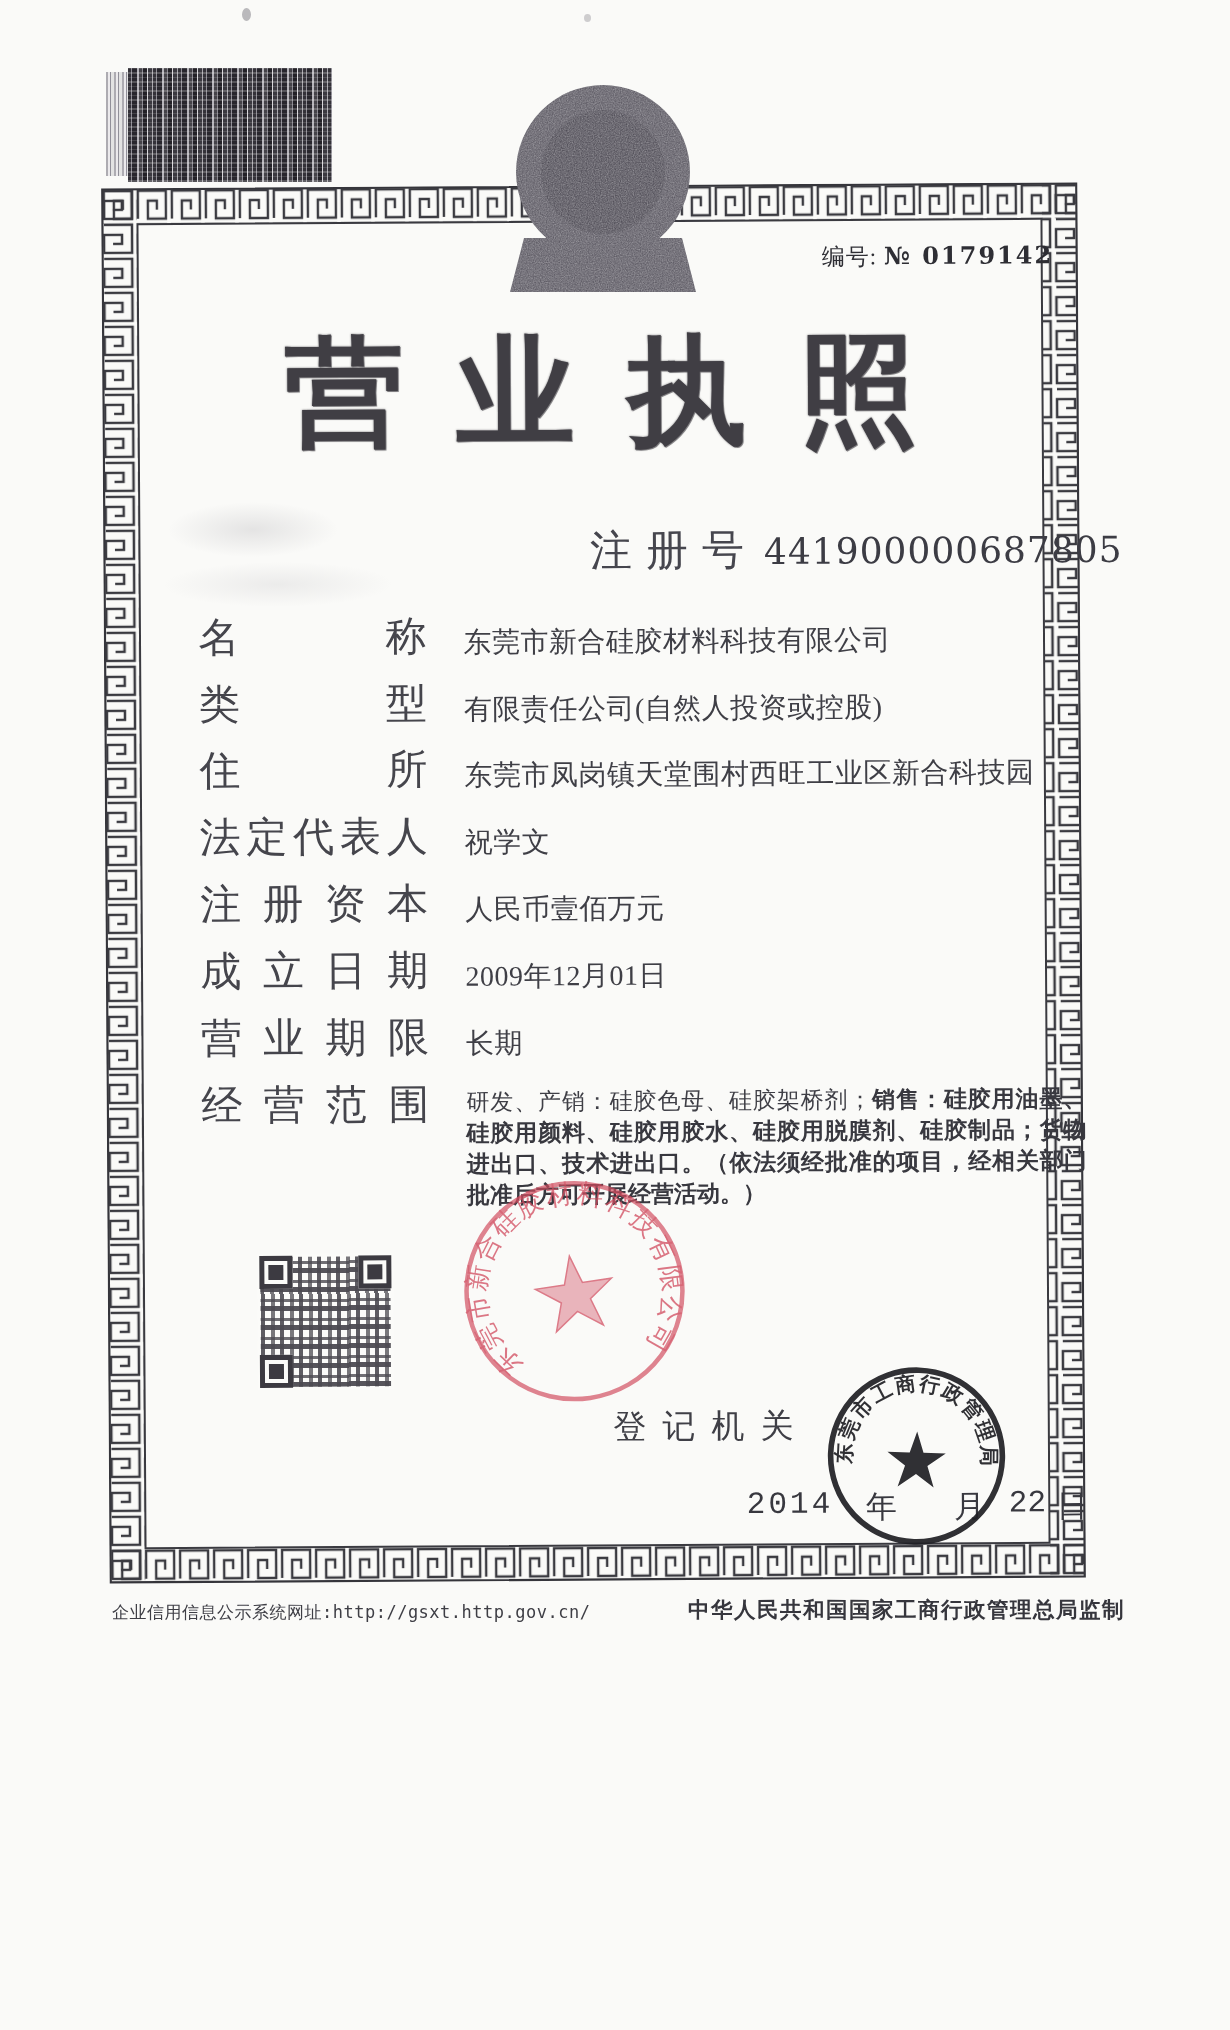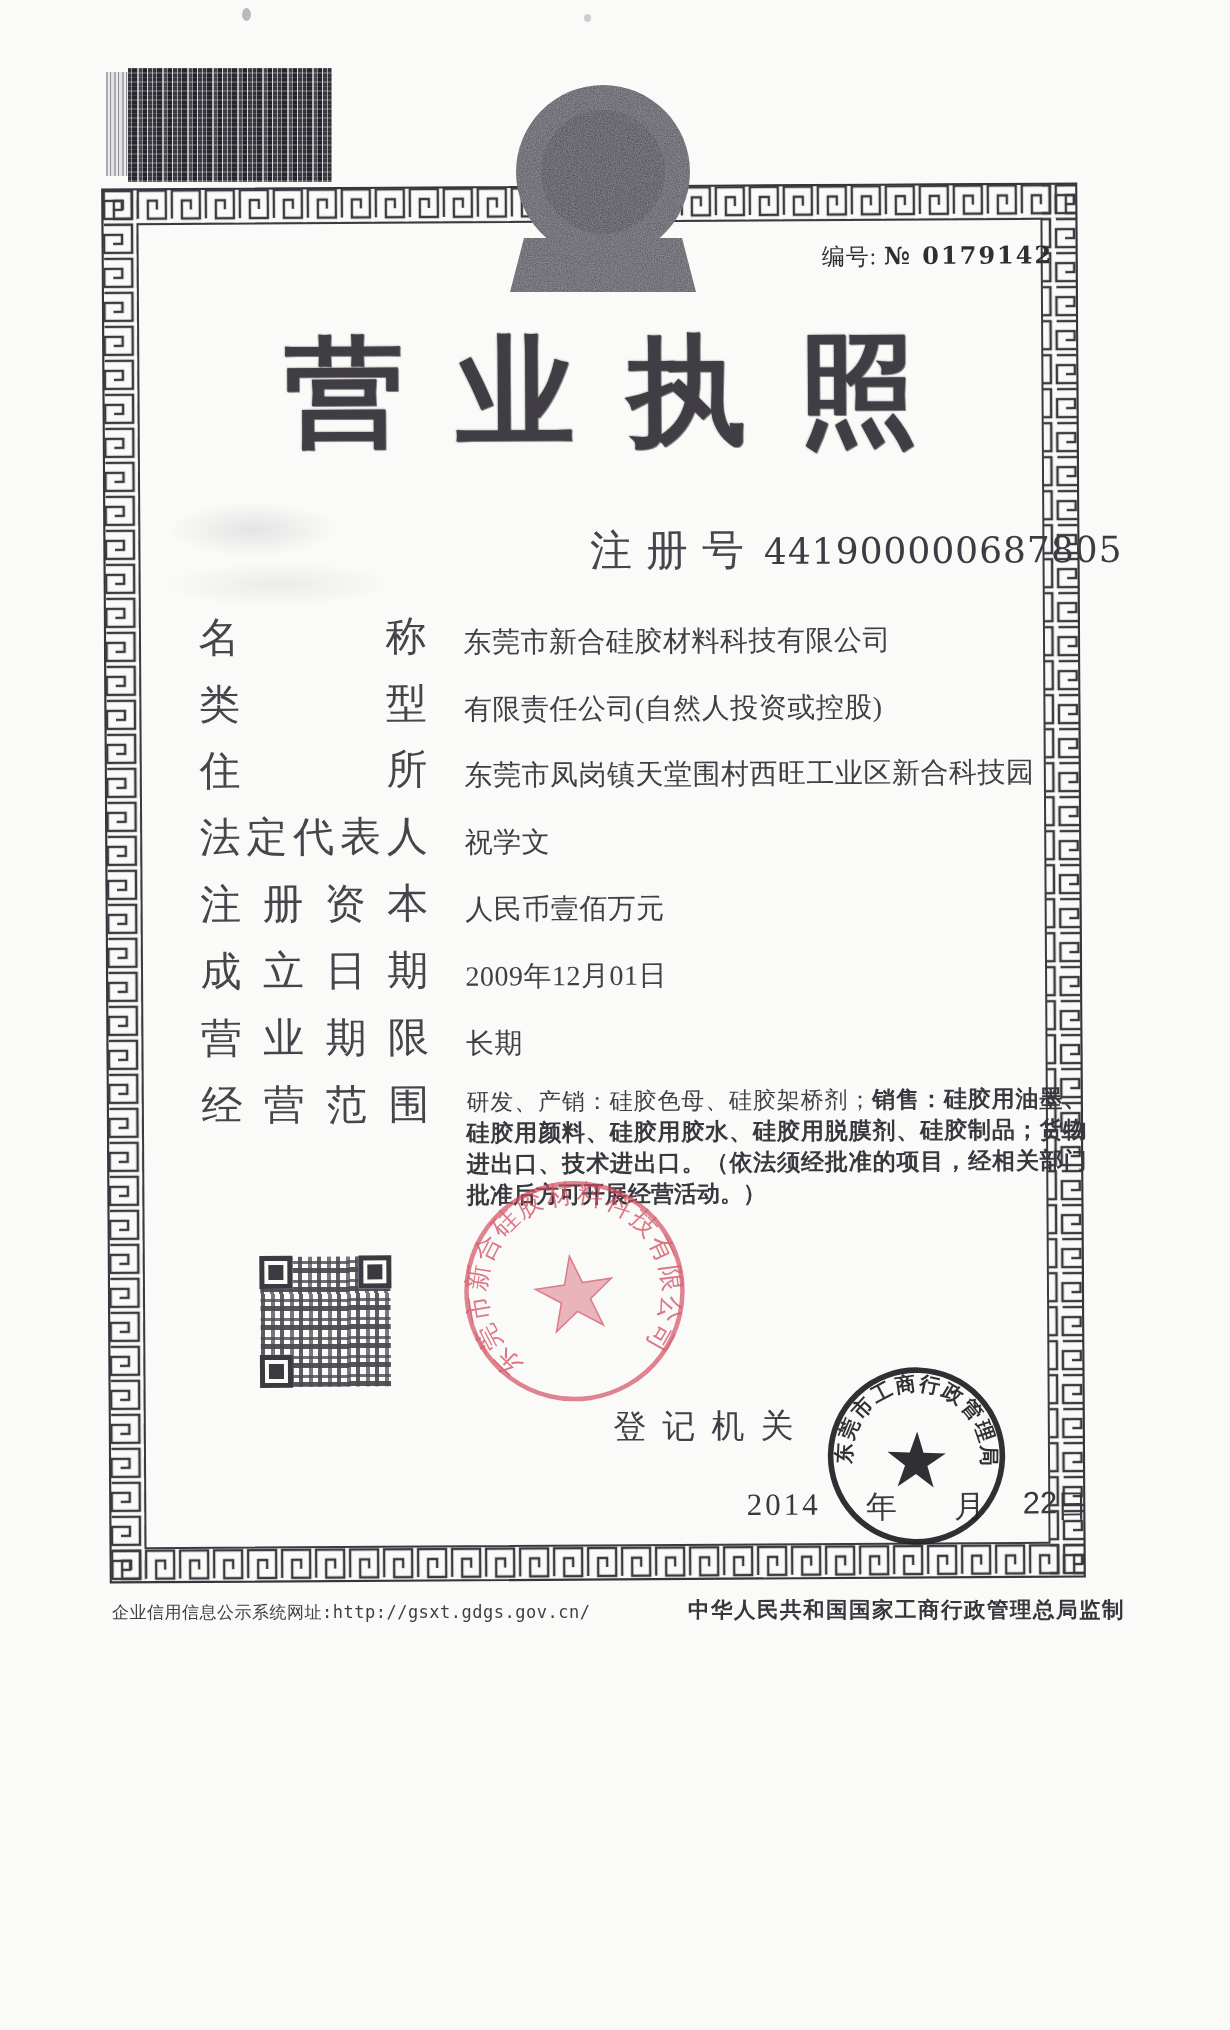--- a/index.html
+++ b/index.html
@@ -77,24 +77,24 @@
     transform:rotate(-8deg);opacity:.85;z-index:7}
   .black-seal{position:absolute;left:716px;top:1181px;width:184px;height:184px;
     transform:rotate(2deg);opacity:.92;z-index:8}
 
   
   .registrar{position:absolute;left:505px;top:1220px;font-size:33px;letter-spacing:16px;
     color:#3f3f46;font-family:"Liberation Serif",serif;white-space:nowrap}
   .dateline{position:absolute;left:638px;top:1303px;width:360px;height:44px;
     font-size:31px;color:#38383f;font-family:"Liberation Serif",serif;z-index:5}
   .dateline span{position:absolute;top:0}
-  .d-year{left:0;font-family:Liberation Serif, serif;letter-spacing:3px}
+  .d-year{left:0;font-family:Liberation Mono, monospace;letter-spacing:3px}
   .d-yu{left:119px}
   .d-mu{left:207px}
-  .d-day{left:276px;font-family:Liberation Sans, sans-serif}
+  .d-day{left:262px;font-family:Liberation Mono, monospace}
   .d-du{left:310px}
 
   
   .footer-left{position:absolute;left:112px;top:1601px;font-size:17px;color:#3e3e45;
     font-family:"DejaVu Sans Mono","Liberation Sans",monospace;letter-spacing:.5px}
   .footer-right{position:absolute;left:688px;top:1595px;font-size:21.5px;font-weight:bold;
     color:#36363d;font-family:Liberation Sans, sans-serif;letter-spacing:1.5px}
 </style>
 </head>
 <body>
@@ -265,14 +265,14 @@
     </defs>
     <circle cx="90" cy="90" r="84" fill="none" stroke="#1f1f24" stroke-width="5.5"></circle>
     <polygon points="90,66 96.76,86.70 118.53,86.73 100.94,99.55 107.63,120.27 90,107.5 72.37,120.27 79.06,99.55 61.47,86.73 83.24,86.70" fill="#1f1f24"></polygon>
     <text font-size="20" font-weight="bold" font-family="Liberation Sans,sans-serif" fill="#1f1f24" letter-spacing="2">
       <textPath href="#blkArc" startOffset="50%" text-anchor="middle">东莞市工商行政管理局</textPath>
     </text>
   </svg>
 
 </div>
 
-<div class="footer-left">企业信用信息公示系统网址:http://gsxt.gdgs.gov.cn/</div>
+<div class="footer-left">企业信用信息公示系统网址:http://gsxt.http.gov.cn/</div>
 <div class="footer-right">中华人民共和国国家工商行政管理总局监制</div>
 
 </body></html>

